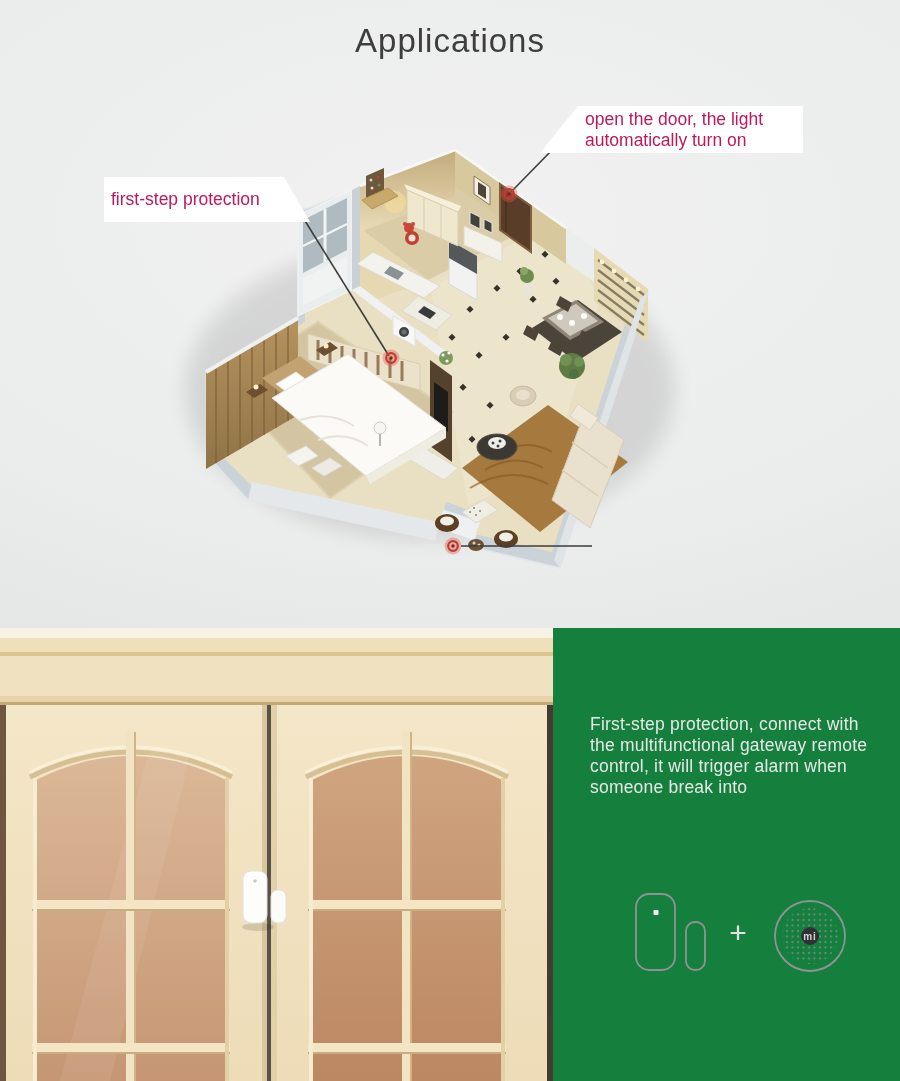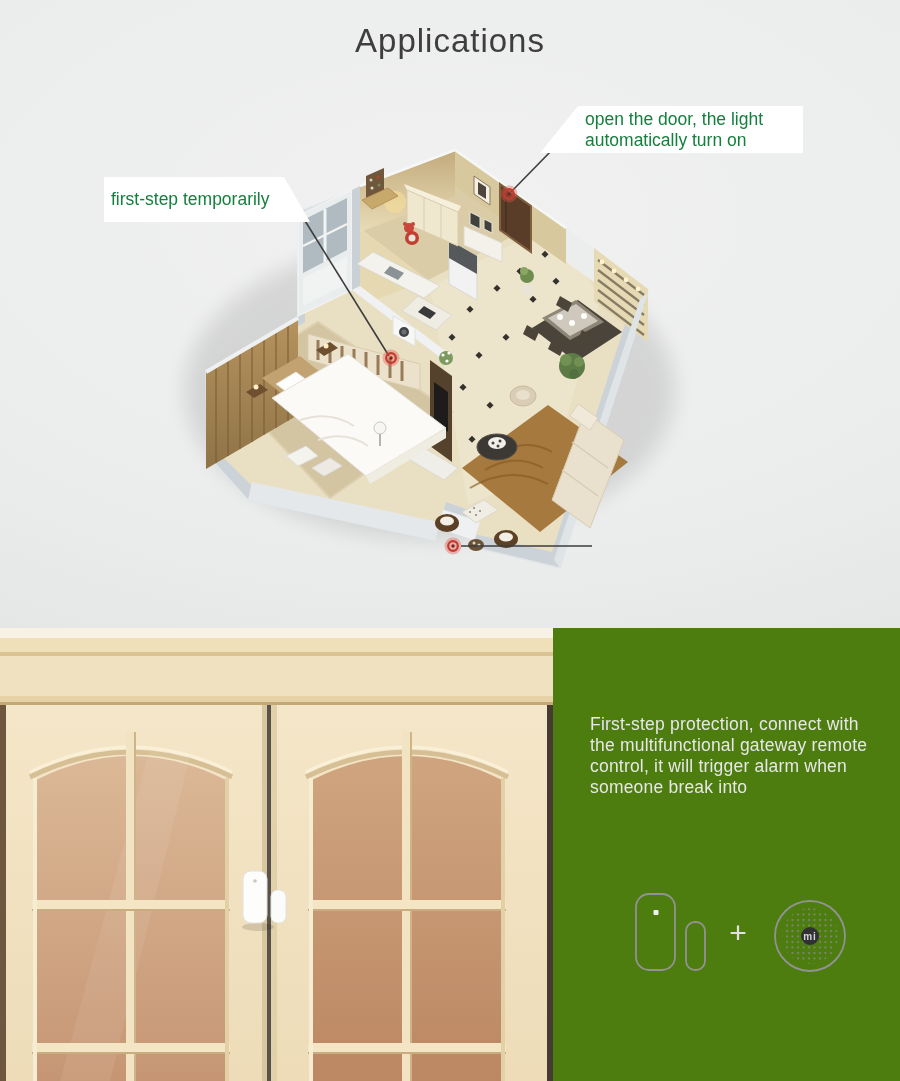--- a/index.html
+++ b/index.html
@@ -4,32 +4,32 @@
 <style>
   html,body{margin:0;padding:0;background:#fff;}
   .page{position:relative;width:900px;height:1081px;overflow:hidden;
         font-family:"Liberation Sans",sans-serif;background:#fff;}
   
   .hero{position:absolute;left:0;top:0;width:900px;height:628px;
         background:radial-gradient(120% 95% at 50% 35%, #f1f1f1 0%, #ebecec 55%, #e0e1e1 100%);}
   .hero h1{position:absolute;left:0;top:22px;width:100%;margin:0;text-align:center;
            font-size:33px;font-weight:400;letter-spacing:1px;color:#3e3e3e;}
   .hero-svg{position:absolute;left:0;top:0;}
-  .callout{position:absolute;background:#ffffff;color:#15803d;font-size:17.5px;line-height:21px;
+  .callout{position:absolute;background:#ffffff;color:#be185d;font-size:17.5px;line-height:21px;
            box-shadow:0 1px 2px rgba(0,0,0,.05);display:flex;align-items:center;}
   .callout span{white-space:pre-line;}
   .co-door{left:540px;top:106px;width:263px;height:47px;padding-left:45px;box-sizing:border-box;
            clip-path:polygon(38px 0,100% 0,100% 100%,0 100%);}
   .co-first{left:104px;top:177px;width:206px;height:45px;padding-left:7px;box-sizing:border-box;
            clip-path:polygon(0 0,calc(100% - 26px) 0,100% 100%,0 100%);}
   .co-window{left:578px;top:483px;width:300px;height:67px;padding-left:43px;box-sizing:border-box;
            clip-path:polygon(35px 0,100% 0,100% 100%,0 100%);}
   
   .photo{position:absolute;left:0;top:628px;width:553px;height:453px;}
-  .panel{position:absolute;left:553px;top:628px;width:347px;height:453px;background:#4d7c0f;}
+  .panel{position:absolute;left:553px;top:628px;width:347px;height:453px;background:#15803d;}
   .panel p{margin:0;padding:86px 0 0 37px;width:298px;color:#e7e7e7;
            font-size:17.5px;line-height:21px;letter-spacing:.2px;}
   .devices{position:absolute;left:67px;top:257px;}
 </style>
 </head>
 <body>
 
 <div class="page">
 
   <section class="hero">
@@ -269,21 +269,21 @@
           <circle cx="453" cy="546" r="1.7" fill="#7e241c"></circle>
         </g>
       </g>
     </svg>
 
     <div class="callout co-door">
       <span>open the door, the light
 automatically turn on</span>
     </div>
     <div class="callout co-first">
-      <span>first-step temporarily</span>
+      <span>first-step protection</span>
     </div>
   </section>
 
   <div class="photo">
     <svg width="553" height="453" viewBox="0 0 553 453">
       <defs>
         <linearGradient id="doorg" x1="0" y1="0" x2="0" y2="1">
           <stop offset="0" stop-color="#f4e6c8"></stop>
             <stop offset="1" stop-color="#eedcb8"></stop>
         </linearGradient>

